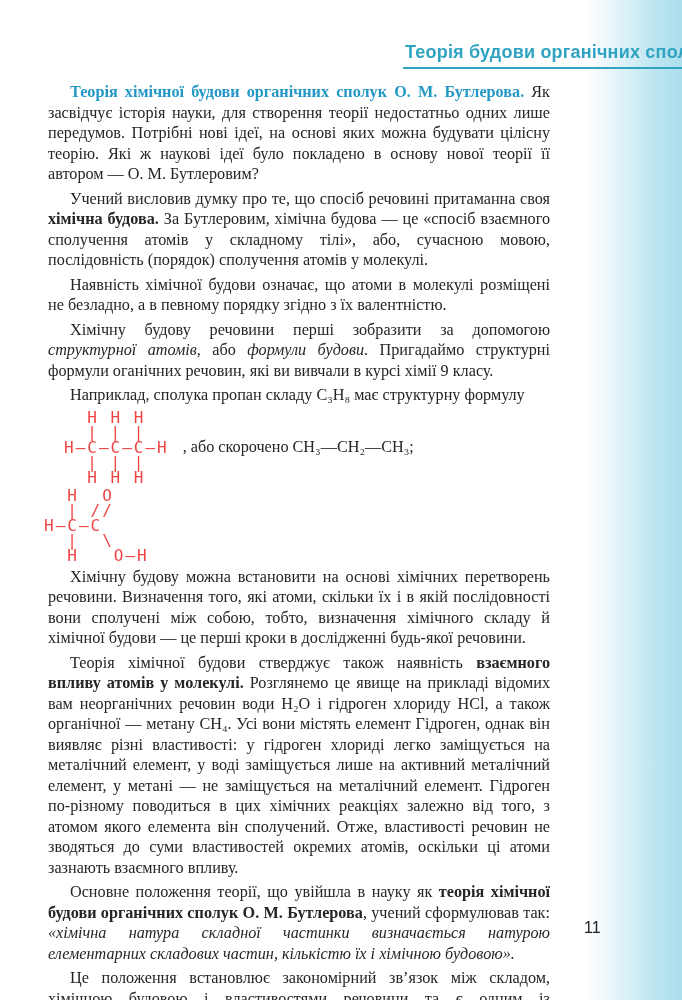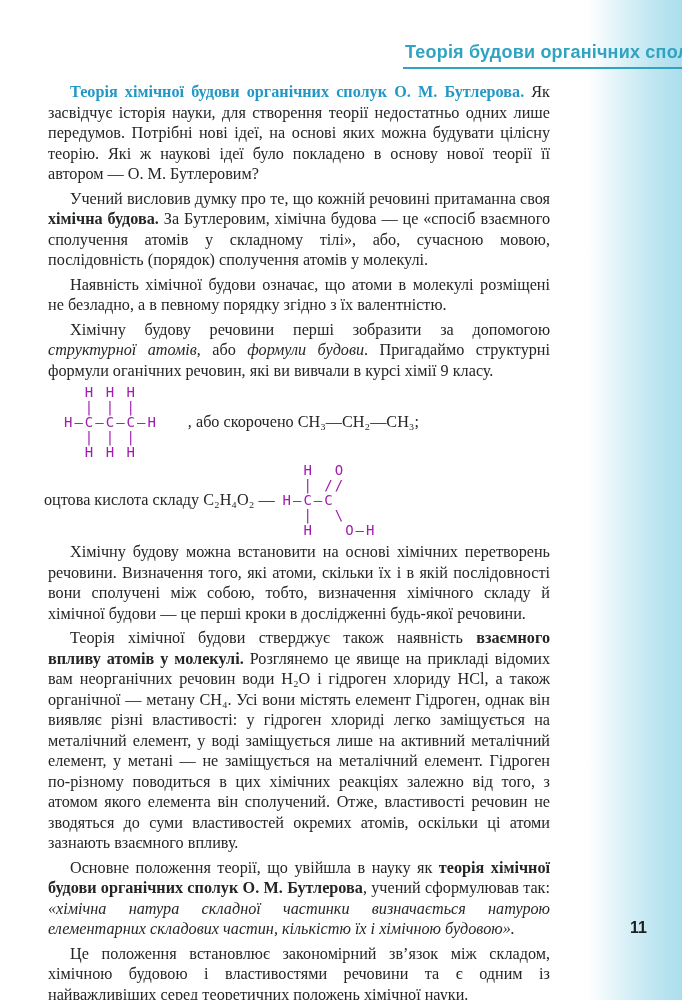--- a/index.html
+++ b/index.html
@@ -40,71 +40,71 @@
   .content p { margin: 4px; text-indent: 22px; }
   .lead { color: #2398c6; font-weight: bold; }
   .b { font-weight: bold; }
   .i { font-style: italic; }
   .formula-row {
     display: flex; align-items: center;
     text-indent: 0; margin: 3px 0 2px 0;
   }
   .struct {
     font-family: "DejaVu Sans Mono", monospace;
-    font-size: 14px; line-height: 15px;
+    font-size: 16px; line-height: 15px;
     letter-spacing: 2px;
     white-space: pre;
     text-align: left;
-    color: #a21caf;
+    color: #ef4444;
   }
   .struct-indent { margin-left: 20px; }
-  .fcaption { margin-left: 30px; white-space: nowrap; }
+  .fcaption { margin-left: 14px; white-space: nowrap; }
   .fcaption-wide { margin-left: 34px; white-space: nowrap; }
   .fprefix { white-space: nowrap; margin-right: 8px; }
   .page-number {
     position: absolute; left: 584px; top: 919px;
     font-family: "Liberation Sans", sans-serif;
-    font-weight: bold; font-size: 16px; color: #1d1f21; margin-left: 46px;
+    font-weight: normal; font-size: 16px; color: #1d1f21;
   }
 </style>
 </head>
 <body>
 
 <div>
 
   <div class="edge-gradient"></div>
 
   <div class="running-head">
     <div class="rh-inner">
       <span class="rh-text">Теорія будови органічних сполук</span>
     </div>
   </div>
 
   <div class="content">
 
     <p><span class="lead">Теорія хімічної будови органічних сполук О. М. Бутлерова.</span><span> Як засвідчує історія науки, для створення теорії недостатньо одних лише передумов. Потрібні нові ідеї, на основі яких можна будувати цілісну теорію. Які ж наукові ідеї було покладено в основу нової теорії її автором — О. М. Бутлеровим?</span></p>
 
-    <p><span>Учений висловив думку про те, що кожній речовині притаманна своя </span><span class="b">хімічна будова.</span><span> За Бутлеровим, хімічна будова — це «спосіб взаємного сполучення атомів у складному тілі», або, сучасною мовою, послідовність (порядок) сполучення атомів у молекулі.</span></p>
+    <p><span>Учений висловив думку про те, що спосіб речовині притаманна своя </span><span class="b">хімічна будова.</span><span> За Бутлеровим, хімічна будова — це «спосіб взаємного сполучення атомів у складному тілі», або, сучасною мовою, послідовність (порядок) сполучення атомів у молекулі.</span></p>
 
     <p><span>Наявність хімічної будови означає, що атоми в молекулі розміщені не безладно, а в певному порядку згідно з їх валентністю.</span></p>
 
     <p><span>Хімічну будову речовини перші зобразити за допомогою </span><span class="i">структурної атомів</span><span>, або </span><span class="i">формули будови</span><span>. Пригадаймо структурні формули оганічних речовин, які ви вивчали в курсі хімії 9 класу.</span></p>
 
+    <p><span>Наприклад, сполука пропан складу C₃H₈ має структурну формулу</span></p>
 
     <div class="formula-row">
       <span class="struct struct-indent">  H H H
   | | |
 H—C—C—C—H
   | | |
   H H H</span>
       <span class="fcaption">, або скорочено CH₃—CH₂—CH₃;</span>
     </div>
 
     <div class="formula-row">
-      <span class="fprefix">оцтова кислота складу C₂H₄O₂ — </span>
       <span class="struct">  H  O
   | //
 H—C—C
   |  \
   H   O—H</span>
     </div>
 
     <p><span>Хімічну будову можна встановити на основі хімічних перетворень речовини. Визначення того, які атоми, скільки їх і в якій послідовності вони сполучені між собою, тобто, визначення хімічного складу й хімічної будови — це перші кроки в дослідженні будь-якої речовини.</span></p>
 
     <p><span>Теорія хімічної будови стверджує також наявність </span><span class="b">взаємного впливу атомів у молекулі.</span><span> Розглянемо це явище на прикладі відомих вам неорганічних речовин води H₂O і гідроген хлориду HCl, а також органічної — метану CH₄. Усі вони містять елемент Гідроген, однак він виявляє різні властивості: у гідроген хлориді легко заміщується на металічний елемент, у воді заміщується лише на активний металічний елемент, у метані — не заміщується на металічний елемент. Гідроген по-різному поводиться в цих хімічних реакціях залежно від того, з атомом якого елемента він сполучений. Отже, властивості речовин не зводяться до суми властивостей окремих атомів, оскільки ці атоми зазнають взаємного впливу.</span></p>

